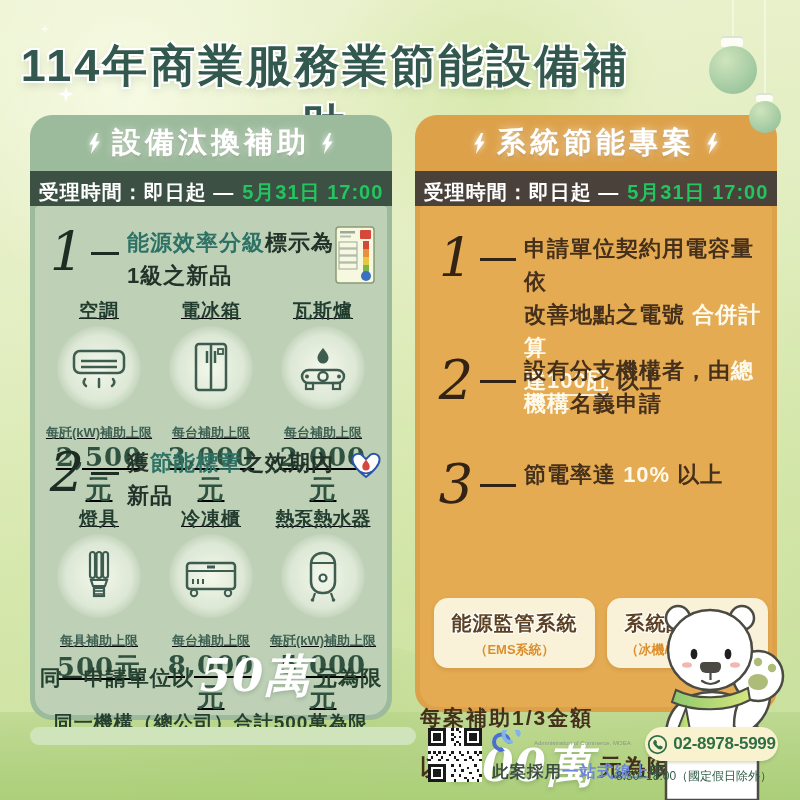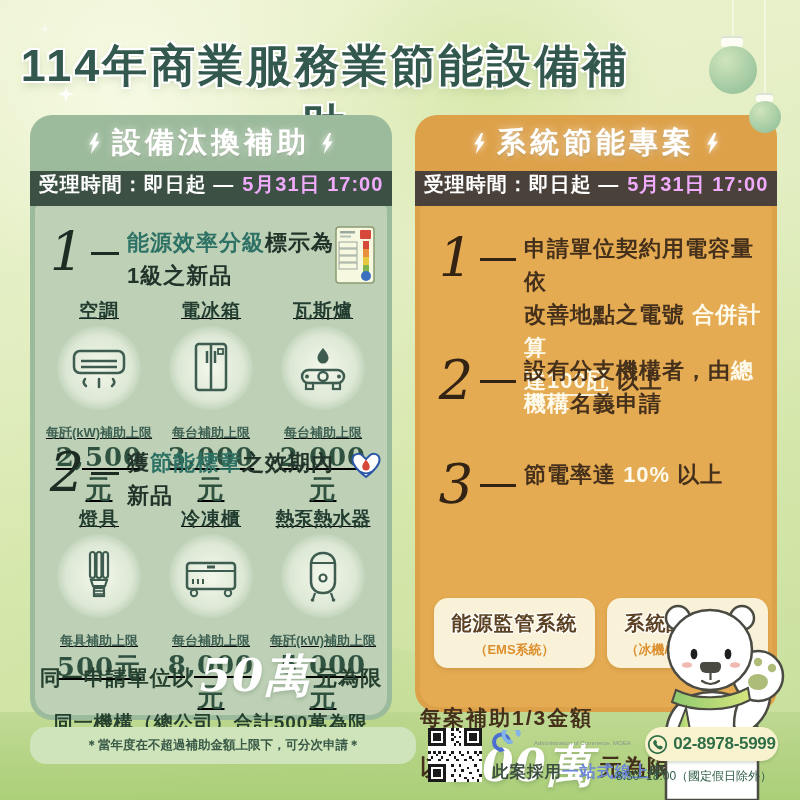--- a/index.html
+++ b/index.html
@@ -25,25 +25,25 @@
   .bulb-globe{position:absolute;border-radius:50%;background:radial-gradient(circle at 35% 30%,#cfe4bc,#9fc8a0 70%,#8dbb93);}
 
   
   .panel{position:absolute;top:115px;width:362px;border-radius:22px;display:flex;flex-direction:column;}
   .panel-left{left:30px;height:605px;background:#9cba9c;}
   .panel-right{left:415px;height:597px;background:#dda14a;}
   .panel-header{height:56px;display:flex;align-items:center;justify-content:center;gap:11px;
     color:#fff;font-size:29px;font-weight:bold;letter-spacing:4px;
     text-shadow:0 0 8px rgba(255,255,255,.55),0 2px 3px rgba(90,90,60,.25);}
   .bolt{width:13px;height:21px;flex:0 0 auto;filter:drop-shadow(0 0 3px rgba(255,255,255,.8));}
-  .deadline-bar{height:35px;display:flex;align-items:flex-start;justify-content:center;
+  .deadline-bar{height:35px;display:flex;align-items:flex-end;justify-content:center;
     font-size:20px;font-weight:bold;color:#fff;letter-spacing:1px;}
   .panel-left .deadline-bar{background:#3c5143;}
   .panel-right .deadline-bar{background:#49413a;}
-  .deadline-value{color:#f0abfc;margin-left:8px;}
+  .deadline-value{color:#22c55e;margin-left:8px;}
   .panel-body{flex:1;margin:0 5px 5px;border-radius:4px 4px 18px 18px;position:relative;}
   .panel-left .panel-body{background:#bed1b7;}
   .panel-right .panel-body{background:#e5ab52;}
 
   
   .itm{display:flex;align-items:flex-start;}
   .num{font-family:"DejaVu Serif",serif;font-style:italic;font-size:54px;line-height:1;width:36px;text-align:center;flex:0 0 auto;}
   .panel-left .num{color:#1e2d23;}
   .panel-right .num{color:#332314;}
   .dash{flex:0 0 auto;height:3px;background:currentColor;margin:26px 8px 0 6px;}
@@ -338,21 +338,20 @@
       <div class="r-bottom">
         <div class="r-bottom-l1" style="padding-right:70px;">每案補助1/3金額</div>
         <div class="r-bottom-l2" style="padding-right:70px;">
           <span>以</span><span class="big-amt">500萬</span><span>元為限</span>
         </div>
       </div>
     </div>
   </div>
 
   <div class="footnote-box">
-    <div>＊當年度在不超過補助金額上限下，可分次申請＊</div>
   </div>
 
   <div class="qr">
     <svg width="54" height="54" viewBox="0 0 21 21" shape-rendering="crispEdges">
       <rect width="21" height="21" fill="#fff"></rect>
       <g fill="#1a1a1a">
         <rect x="0" y="0" width="7" height="7"></rect>
           <rect x="14" y="0" width="7" height="7"></rect>
           <rect x="0" y="14" width="7" height="7"></rect>
       </g>

